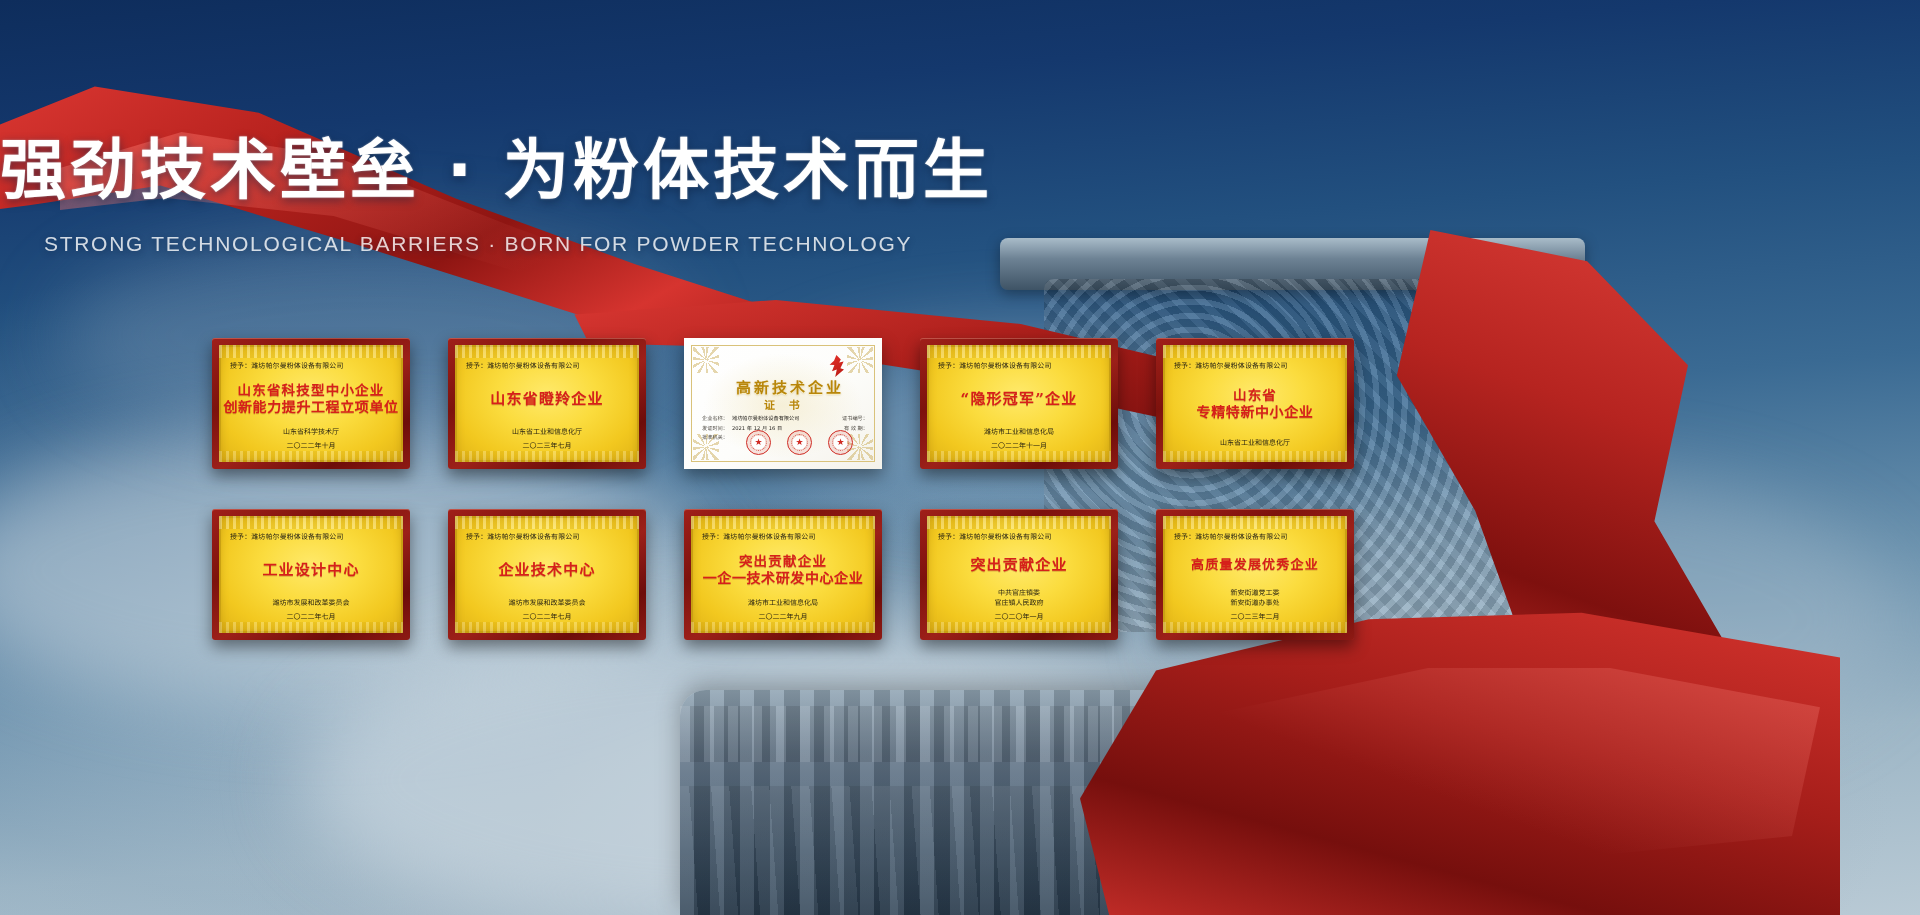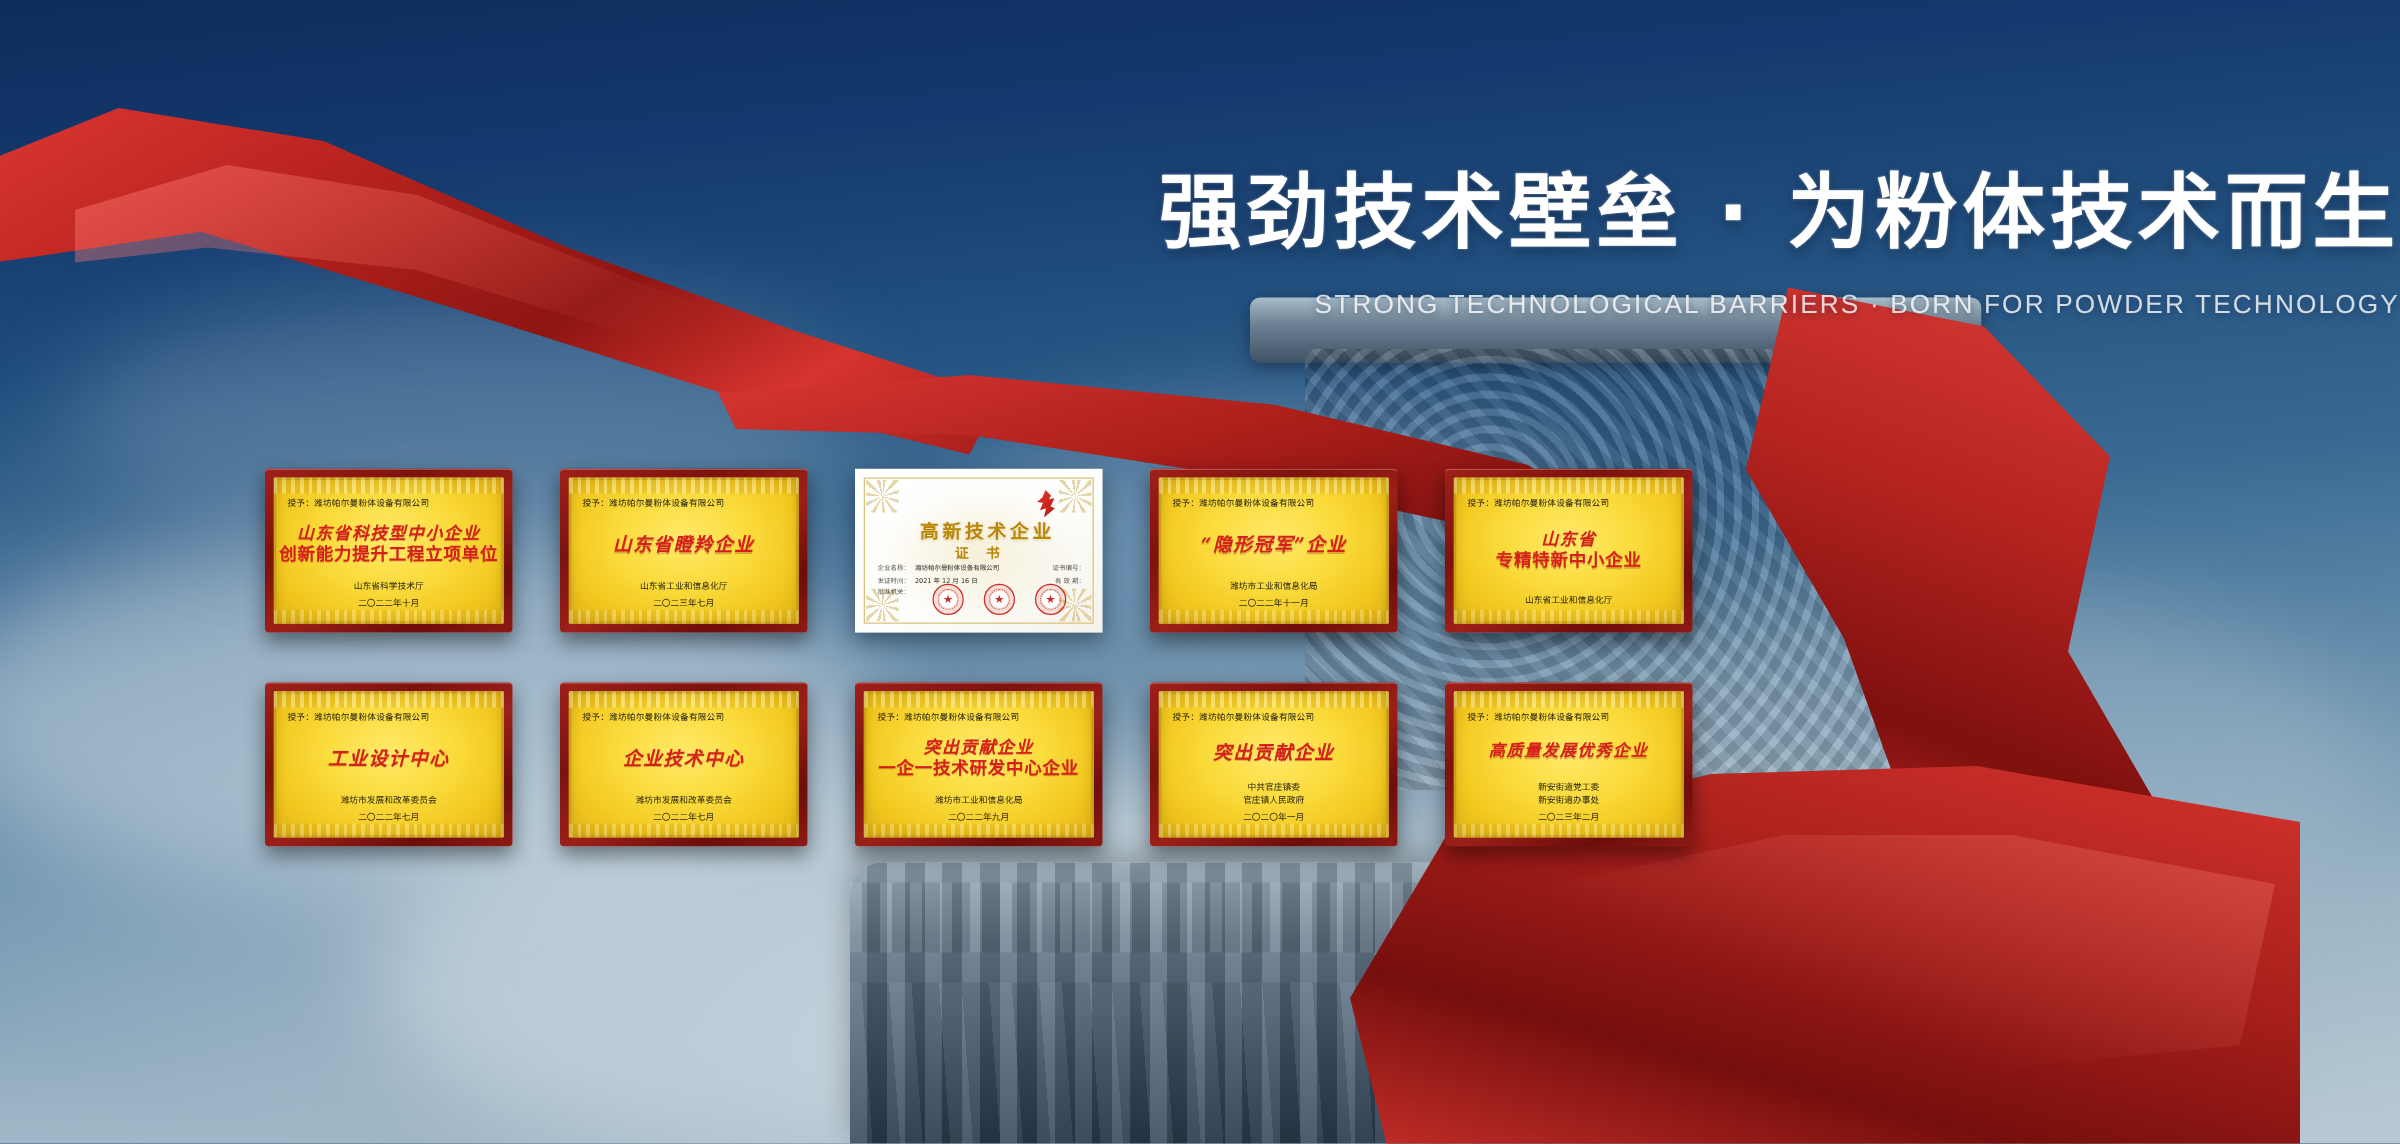--- a/index.html
+++ b/index.html
@@ -109,41 +109,41 @@
   }
   .rb-bottom2 {
     left:1120px; top:640px; width:700px; height:280px;
     background:linear-gradient(200deg,rgba(255,140,130,.35) 0%, rgba(160,20,16,0) 55%);
     clip-path:polygon(14% 26%, 44% 10%, 70% 10%, 100% 24%, 96% 70%, 40% 84%, 4% 64%);
   }
 
   
   .headline-wrap {
     position:absolute; left:0; top:132px; width:1920px;
-    text-align:right; z-index:30;
+    text-align:left; z-index:30;
   }
   .headline {
     font-size:66px; font-weight:700; color:#ffffff;
     letter-spacing:4px; line-height:1.18;
     font-family:"DejaVu Sans","Liberation Sans",sans-serif;
     text-shadow:0 3px 10px rgba(10,30,60,.55), 0 0 2px rgba(255,255,255,.6);
   }
   .subline {
     margin-top:22px;
     font-size:21px; letter-spacing:1.7px;
     color:rgba(255,255,255,.80); font-weight:300;
     font-family:"Liberation Sans",sans-serif;
     text-shadow:0 2px 6px rgba(10,30,60,.45);
     padding-left:44px;
   }
 
   
   .cert-grid {
     position:absolute; left:212px; top:338px;
-    width:1400px; z-index:40;margin-top:37px;
+    width:1400px; z-index:40;
   }
   .cert-row { display:flex; gap:38px; margin-bottom:40px; }
 
   .plaque {
     position:relative;
     width:198px; height:131px;
     flex:0 0 198px;
     border-radius:3px;
     background:linear-gradient(150deg,#a0201a 0%, #7d120d 30%, #9c2019 55%, #6d0d0a 80%, #8e1a14 100%);
     padding:7px;
@@ -179,21 +179,21 @@
   }
   .plq-title {
     flex:1 1 auto;
     display:flex; flex-direction:column; justify-content:center;
     align-items:center; text-align:center;
     color:#d6201a;
     font-family:"DejaVu Serif","Liberation Serif",serif;
     font-weight:700;
     text-shadow:0 1px 0 rgba(120,20,10,.25);
   }
-  .plq-title .l1 { font-size:15px; letter-spacing:1.2px; line-height:1.28; white-space:nowrap;font-style:italic; }
+  .plq-title .l1 { font-size:15px; letter-spacing:1.2px; line-height:1.28; white-space:nowrap; }
   .plq-title .l2 { font-size:14px; letter-spacing:.6px; line-height:1.28; white-space:nowrap; }
   .plq-title.two .l1 { font-size:13.5px; }
   .plq-title.small .l1 { font-size:13px; }
   .plq-foot {
     text-align:center; color:#221d10;
     font-size:7px; line-height:1.5;
     font-family:"DejaVu Sans","Liberation Sans",sans-serif;
     white-space:nowrap; margin-bottom:3px;
   }
 

